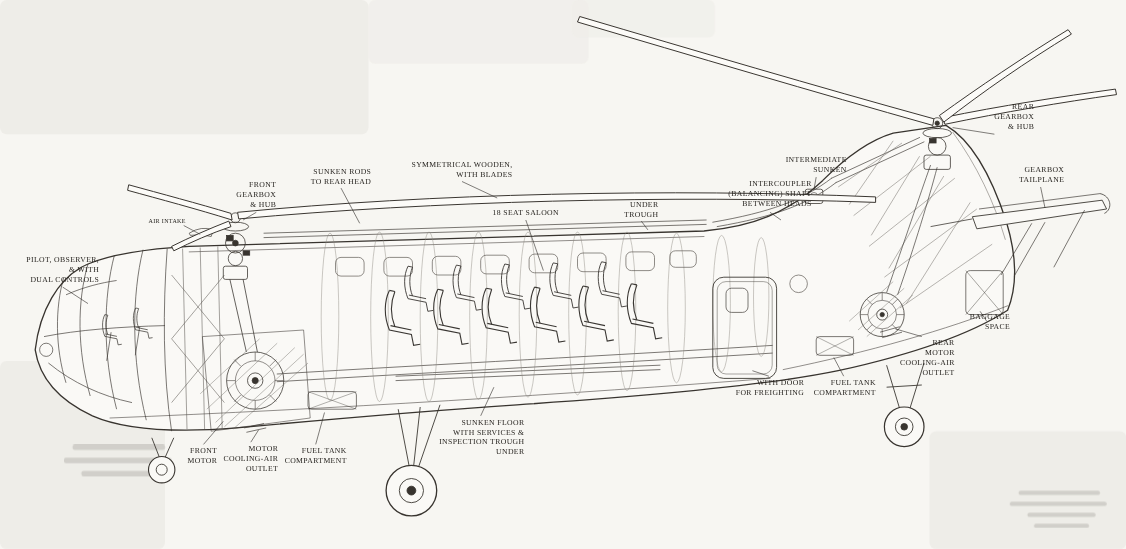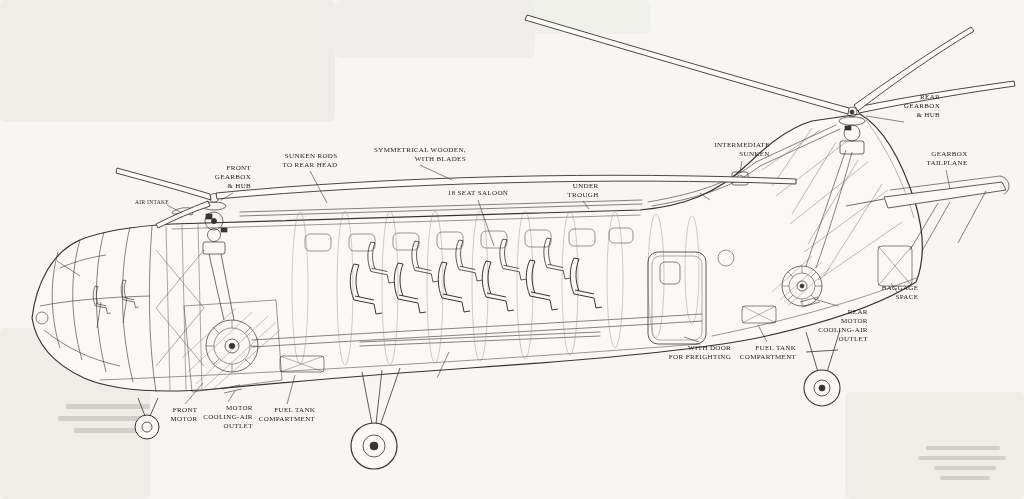--- a/index.html
+++ b/index.html
@@ -235,37 +235,47 @@
 <div class="lbl" style="left:233px;top:164px">FRONT
 GEARBOX
 &amp; HUB</div>
 <div class="lbl" style="left:310px;top:152px">SUNKEN RODS
 TO REAR HEAD</div>
 <div class="lbl" style="left:420px;top:146px">SYMMETRICAL WOODEN,
 WITH BLADES</div>
 <div class="lbl" style="left:478px;top:189px">18 SEAT SALOON</div>
 <div class="lbl" style="left:583px;top:182px">UNDER
 TROUGH</div>
+<div class="lbl" style="left:700px;top:163px">INTERCOUPLER
+(BALANCING) SHAFT
+BETWEEN HEADS</div>
 <div class="lbl" style="left:742px;top:141px">INTERMEDIATE
 SUNKEN</div>
 <div class="lbl" style="left:922px;top:93px">REAR
 GEARBOX
 &amp; HUB</div>
 <div class="lbl" style="left:947px;top:150px">GEARBOX
 TAILPLANE</div>
+<div class="lbl" style="left:57px;top:232px">PILOT, OBSERVER,
+&amp; WITH
+DUAL CONTROLS</div>
 <div class="lbl" style="left:900px;top:284px">BAGGAGE
 SPACE</div>
 <div class="lbl" style="left:843px;top:308px">REAR
 MOTOR
 COOLING-AIR
 OUTLET</div>
 <div class="lbl" style="left:700px;top:344px">WITH DOOR
 FOR FREIGHTING</div>
 <div class="lbl" style="left:768px;top:344px">FUEL TANK
 COMPARTMENT</div>
+<div class="lbl" style="left:438px;top:380px">SUNKEN FLOOR
+WITH SERVICES &amp;
+INSPECTION TROUGH
+UNDER</div>
 <div class="lbl" style="left:287px;top:406px">FUEL TANK
 COMPARTMENT</div>
 <div class="lbl" style="left:228px;top:404px">MOTOR
 COOLING-AIR
 OUTLET</div>
 <div class="lbl" style="left:184px;top:406px">FRONT
 MOTOR</div>
 
 </div>
 

